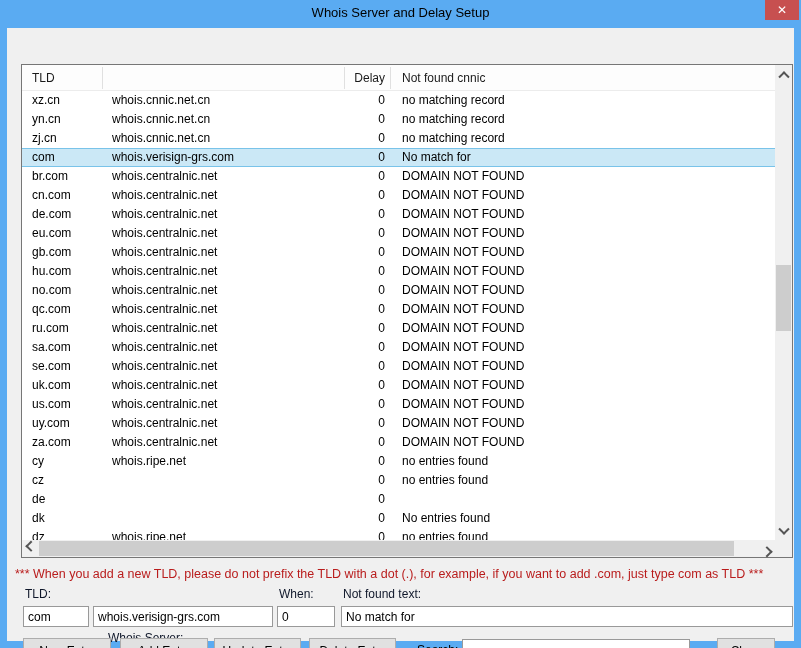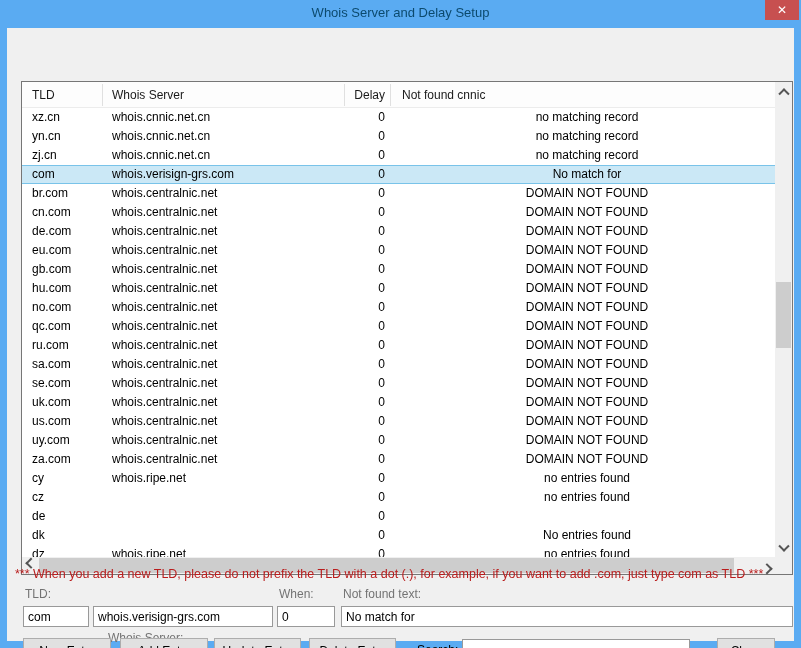--- a/index.html
+++ b/index.html
@@ -4,44 +4,44 @@
 <style>
   * { margin:0; padding:0; box-sizing:border-box; }
   html,body { width:801px; height:648px; overflow:hidden; }
   body { font-family:"Liberation Sans","DejaVu Sans",sans-serif; font-size:12px; color:#000; }
 
   .window { position:relative; width:801px; height:648px; background:#5aabf2; }
 
   
   .titlebar { position:absolute; left:0; top:0; width:100%; height:28px; }
   .title { position:absolute; left:0; top:0; width:100%; height:28px; line-height:26px;
-           text-align:center; font-size:13px; color:#0c4a6e; }
+           text-align:center; font-size:13px; color:#000000; }
   .close-btn { position:absolute; top:0; right:2px; width:34px; height:20px; background:#c75050;
                display:flex; align-items:center; justify-content:center; cursor:default; }
   .close-btn span { color:#fff; font-size:12px; font-weight:bold; line-height:20px; }
 
   
   .content { position:absolute; left:7px; top:28px; width:787px; height:613px; background:#f0f0f0; }
 
   
   .listview { position:absolute; left:14px; top:36px; width:772px; height:494px;
-              background:#fff; border:1px solid #767676;margin-top:17px; }
+              background:#fff; border:1px solid #767676; }
   .lv-header { position:absolute; left:0; top:0; width:753px; height:26px; background:#fdfdfd;
                border-bottom:1px solid #ececec; }
   .hcell { position:absolute; top:0; height:26px; line-height:26px; color:#1a1a1a; }
   .hsep { position:absolute; top:2px; width:1px; height:22px; background:#e0e0e0; }
 
   .lv-body { position:absolute; left:0; top:26px; width:753px; height:449px; overflow:hidden; background:#fff; }
   .row { position:relative; width:100%; height:19px; line-height:19px; }
   .row.selected { background:#cbe8f6; box-shadow: inset 0 1px 0 #79c3e9, inset 0 -1px 0 #79c3e9; }
   .cell { position:absolute; top:0; height:19px; line-height:19px; white-space:nowrap; overflow:hidden; }
   .c-tld      { left:10px;  width:70px;  }
   .c-server   { left:90px;  width:228px; }
   .c-delay    { left:322px; width:41px;  text-align:right; }
-  .c-notfound { left:380px; width:370px;text-align:center; }
+  .c-notfound { left:380px; width:370px; }
   .h-tld      { left:10px;  width:70px;  }
   .h-server   { left:90px;  width:228px; }
   .h-delay    { left:322px; width:41px;  text-align:right; }
   .h-notfound { left:380px; width:370px; }
 
   
   .vscroll { position:absolute; top:0; right:0; width:17px; height:475px; background:#f0f0f0; }
   .hscroll { position:absolute; left:0; bottom:0; width:753px; height:17px; background:#f0f0f0; }
   .corner  { position:absolute; right:0; bottom:0; width:17px; height:17px; background:#f0f0f0; }
   .sb-btn { position:absolute; width:17px; height:17px; display:flex; align-items:center; justify-content:center; }
@@ -54,21 +54,21 @@
   .chev { width:8px; height:8px; border-top:2px solid #555; border-left:2px solid #555; }
   .chev-up    { transform:rotate(45deg) translate(2px,2px); }
   .chev-down  { transform:rotate(225deg) translate(2px,2px); }
   .chev-left  { transform:rotate(-45deg) translate(2px,-2px); }
   .chev-right { transform:rotate(135deg) translate(2px,-2px); }
 
   
   .warning { position:absolute; left:8px; top:539px; width:780px; color:#b91c1c; font-size:12.5px; white-space:nowrap; }
 
   
-  .flabel { position:absolute; top:559px; color:#737373; }
+  .flabel { position:absolute; top:559px; color:#0f172a; }
   .l-tld { left:18px; } .l-server { left:101px;margin-top:44px; } .l-delay { left:272px; } .l-notfound { left:336px; }
   .tbox { position:absolute; top:578px; height:21px; border:1px solid #999; background:#fff;
           padding:0 4px; font-family:inherit; font-size:12px; color:#000; }
   .t-tld { left:16px; width:66px; }
   .t-server { left:86px; width:180px; }
   .t-delay { left:270px; width:58px; }
   .t-notfound { left:334px; width:452px; }
 
   
   .btn { position:absolute; top:610px; height:26px; background:#e1e1e1; border:1px solid #adadad;
@@ -90,21 +90,20 @@
     <div class="close-btn">
       <span>✕</span>
     </div>
   </div>
 
   <div class="content">
 
     <div class="listview">
       <div class="lv-header">
         <div class="hcell h-tld">TLD</div>
-        <div class="hcell h-server">Whois Server</div>
         <div class="hcell h-delay">Delay</div>
         <div class="hcell h-notfound">Not found cnnic</div>
         <div class="hsep" style="left:80px"></div>
         <div class="hsep" style="left:322px"></div>
         <div class="hsep" style="left:368px"></div>
       </div>
 
       <div class="lv-body">
           <div class="row">
     <div class="cell c-tld">xz.cn</div>

